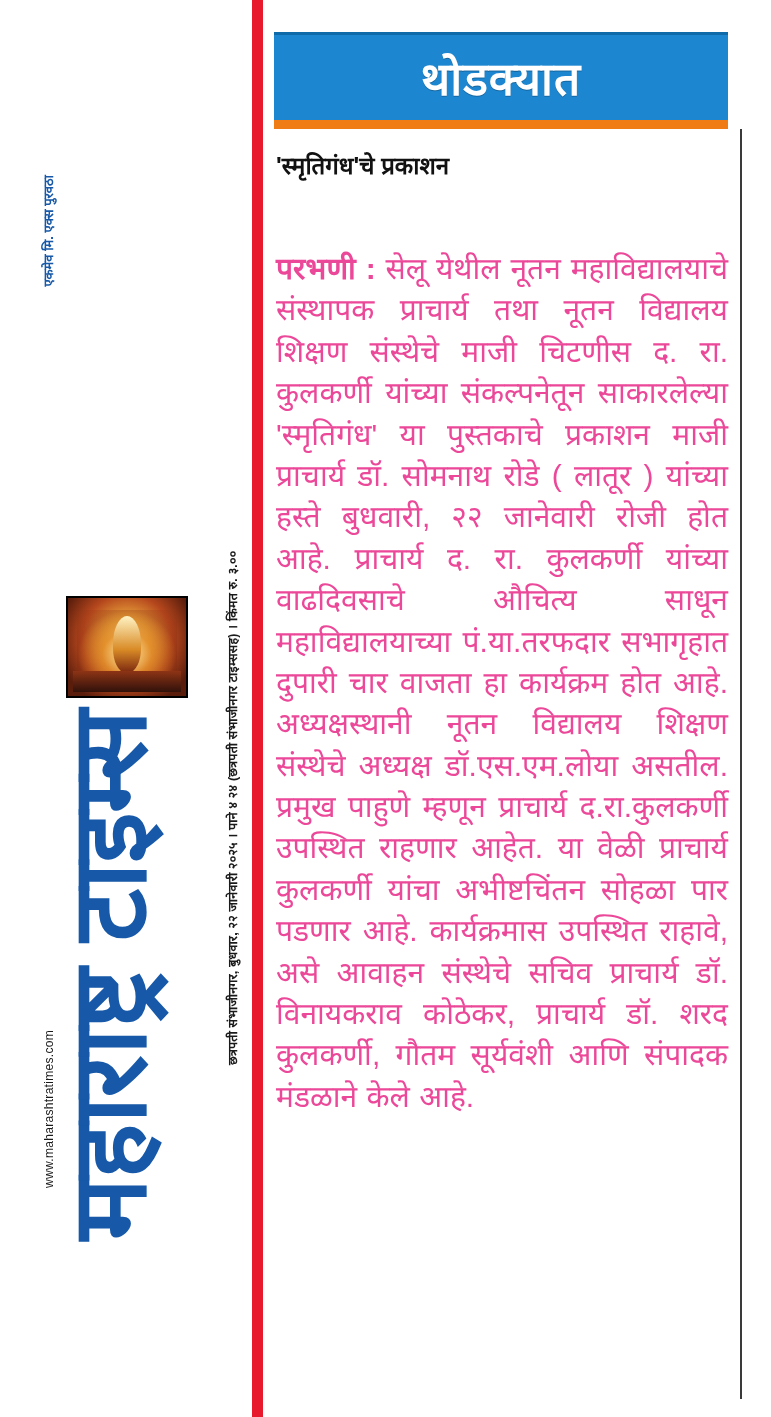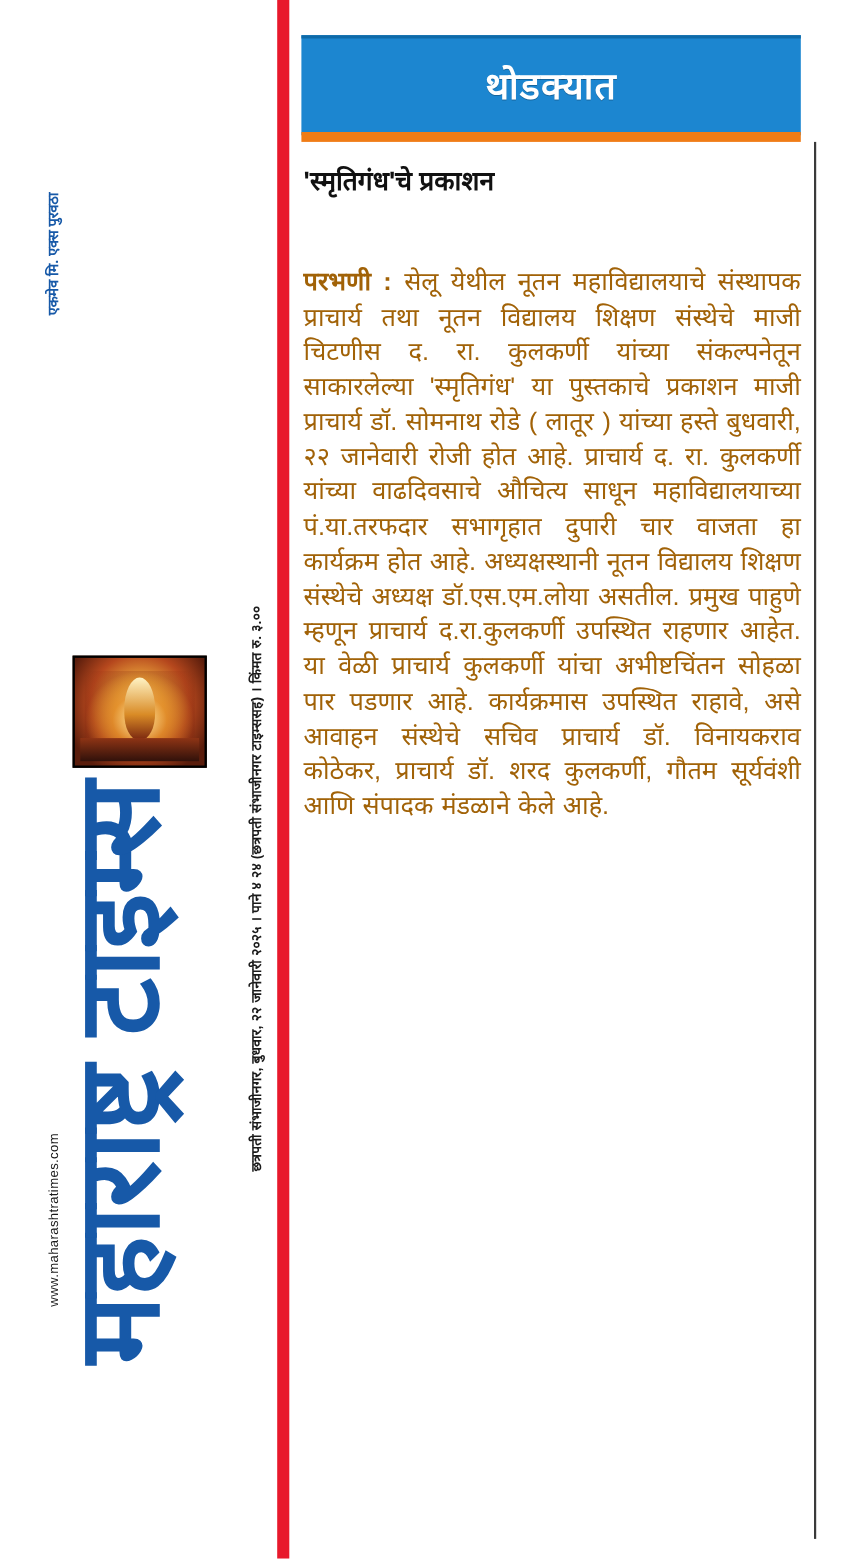--- a/index.html
+++ b/index.html
@@ -136,21 +136,21 @@
     background: #1c86d0;
     border-top: 3px solid #0e6aa8;
     display: flex;
     align-items: center;
     justify-content: center;
   }
   .section-banner-text {
     color: #ffffff;
     font-family: "Liberation Sans", sans-serif;
     font-weight: bold;
-    font-size: 34px;
+    font-size: 46px;
     letter-spacing: 1px;
     line-height: 1;
     text-shadow: 0 1px 0 rgba(0,0,0,0.25);
   }
   .orange-rule {
     position: absolute;
     left: 0;
     top: 120px;
     width: 454px;
     height: 9px;
@@ -168,23 +168,23 @@
     line-height: 1.18;
   }
   .body-wrap {
     position: absolute;
     left: 2px;
     top: 218px;
     width: 452px;
     height: 1180px;
   }
   .body-text {
-    color: #a16207;
-    font-family: "Liberation Sans", sans-serif;
-    font-size: 23px;
+    color: #ec4899;
+    font-family: "Liberation Sans", sans-serif;
+    font-size: 30px;
     line-height: 1.38;
     text-align: justify;
     text-justify: inter-word;
     word-spacing: 1px;
   }
   .body-text .dateline {
     font-weight: bold;
   }
   .col-divider {
     position: absolute;

